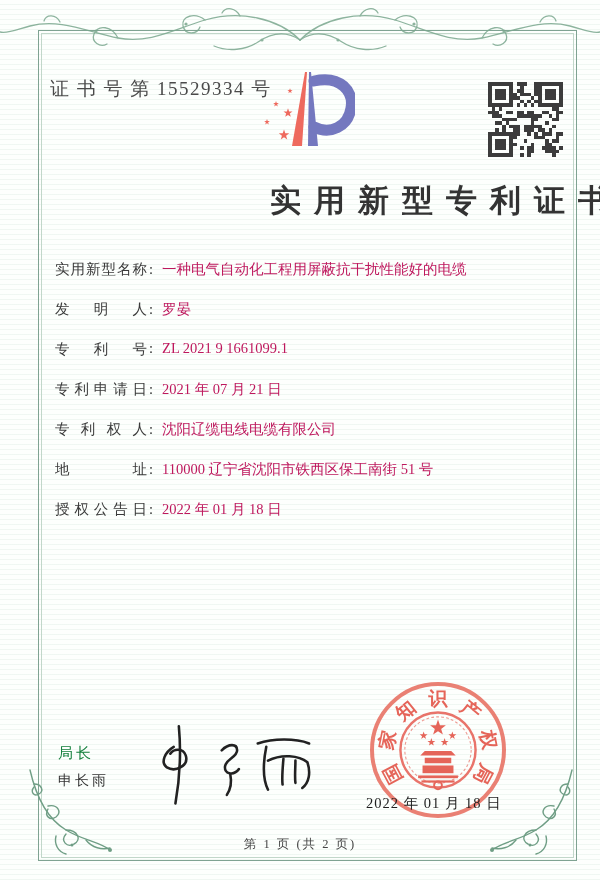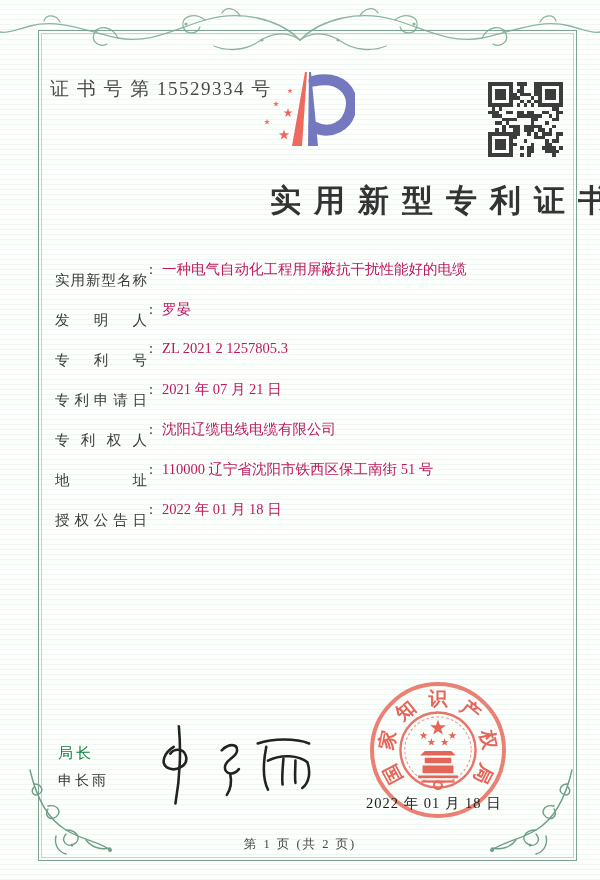--- a/index.html
+++ b/index.html
@@ -31,21 +31,21 @@
   .q.on{background:#3c3c3c;}
   .title{
     left:0;top:180px;width:100%;text-align:right;
     font-size:31px;font-weight:600;letter-spacing:13px;padding-left:13px;
     box-sizing:border-box;color:#333;margin-left:22px;
   }
   
   .row{left:55px;width:505px;font-size:14.5px;color:#2f2f2f;position:absolute;}
   .flabel{
     display:inline-block;width:92px;text-align:justify;text-align-last:justify;
-    vertical-align:top;color:#3a3a3a;margin-top:11px;
+    vertical-align:top;color:#3a3a3a;
   }
   .colon{margin:0 9px 0 2px;}
   .fvalue{color:#be185d;}
   .auth2{position:absolute;left:233px;top:0;}
   
   .paras{left:52px;top:528px;width:504px;}
   .paras p{margin:0;text-indent:2em;font-size:13.5px;line-height:20.5px;color:#2e2e2e;}
   
   .sig-title{left:58px;top:744px;font-size:15px;letter-spacing:3px;color:#15803d;}
   .sig-name{left:58px;top:772px;font-size:14px;letter-spacing:3px;color:#333;}
@@ -572,21 +572,21 @@
 
 <div class="abs title">实用新型专利证书</div>
 
 <div class="row" style="top:260px">
   <span class="flabel">实用新型名称</span><span class="colon">:</span><span class="fvalue">一种电气自动化工程用屏蔽抗干扰性能好的电缆</span>
 </div>
 <div class="row" style="top:300px">
   <span class="flabel">发明人</span><span class="colon">:</span><span class="fvalue">罗晏</span>
 </div>
 <div class="row" style="top:340px">
-  <span class="flabel">专利号</span><span class="colon">:</span><span class="fvalue">ZL 2021 2 1257805.3</span>
+  <span class="flabel">专利号</span><span class="colon">:</span><span class="fvalue">ZL 2021 9 1661099.1</span>
 </div>
 <div class="row" style="top:380px">
   <span class="flabel">专利申请日</span><span class="colon">:</span><span class="fvalue">2021 年 07 月 21 日</span>
 </div>
 <div class="row" style="top:420px">
   <span class="flabel">专利权人</span><span class="colon">:</span><span class="fvalue">沈阳辽缆电线电缆有限公司</span>
 </div>
 <div class="row" style="top:460px">
   <span class="flabel">地址</span><span class="colon">:</span><span class="fvalue">110000  辽宁省沈阳市铁西区保工南街 51 号</span>
 </div>

